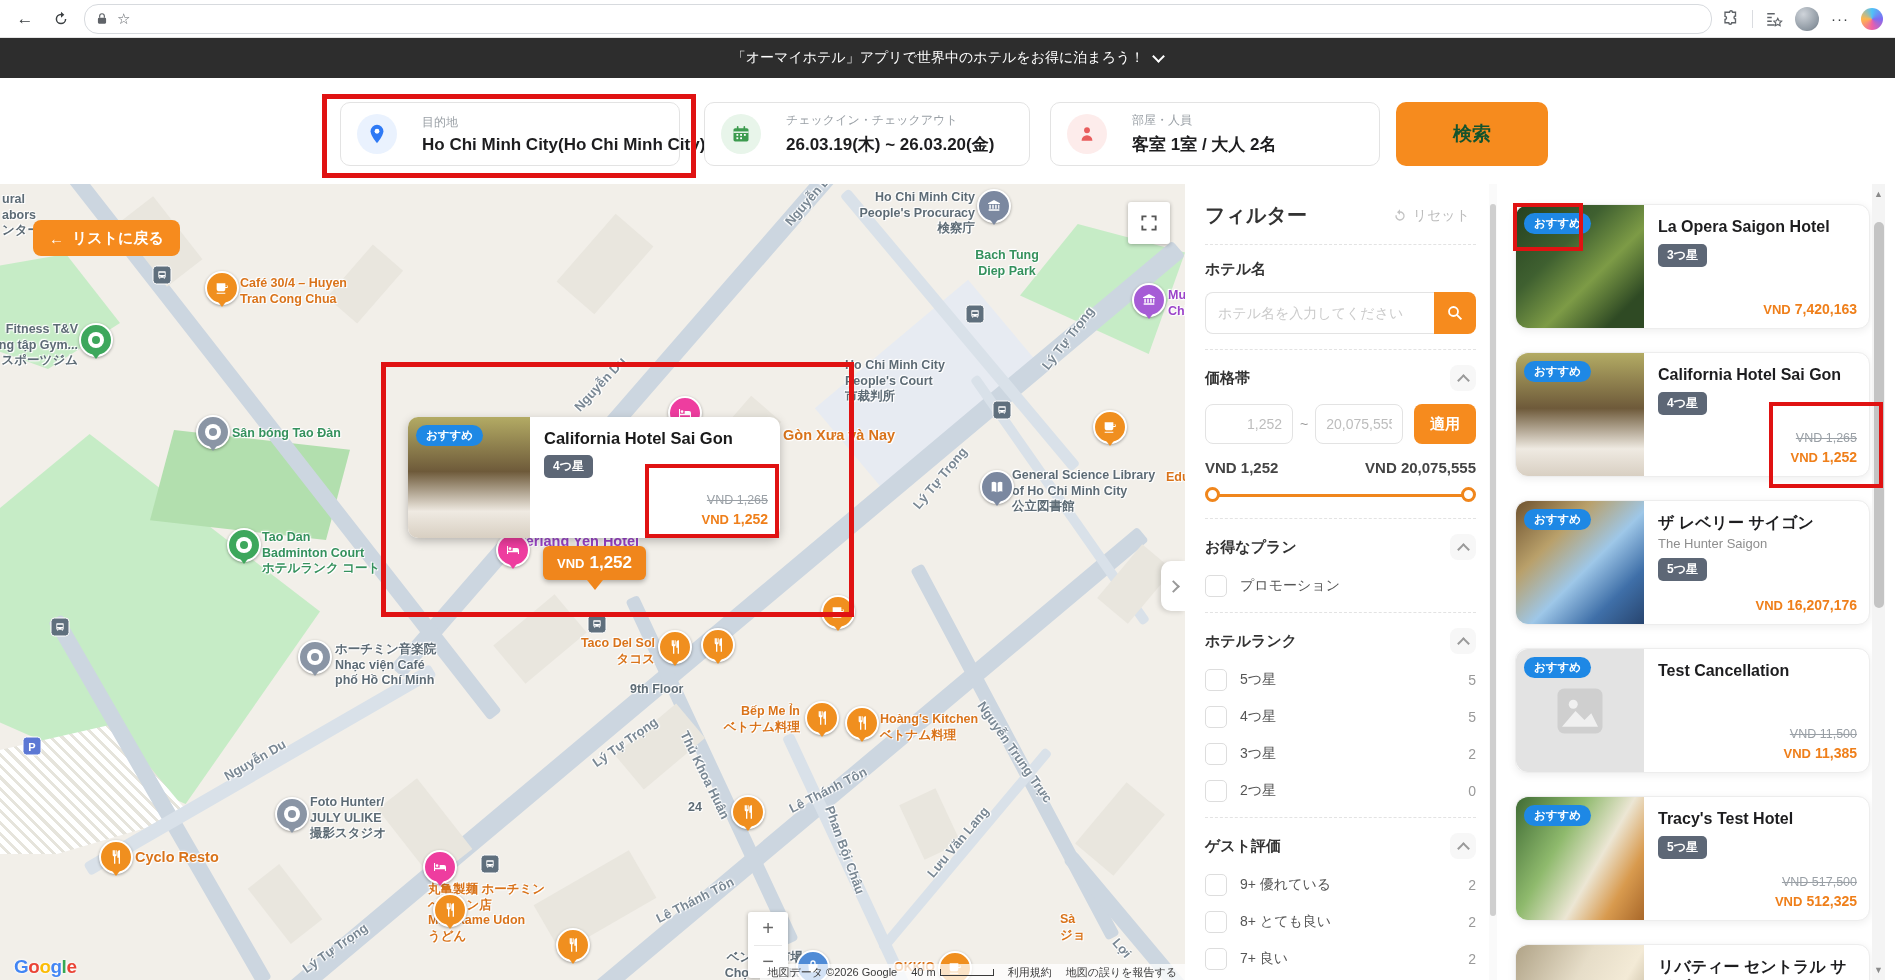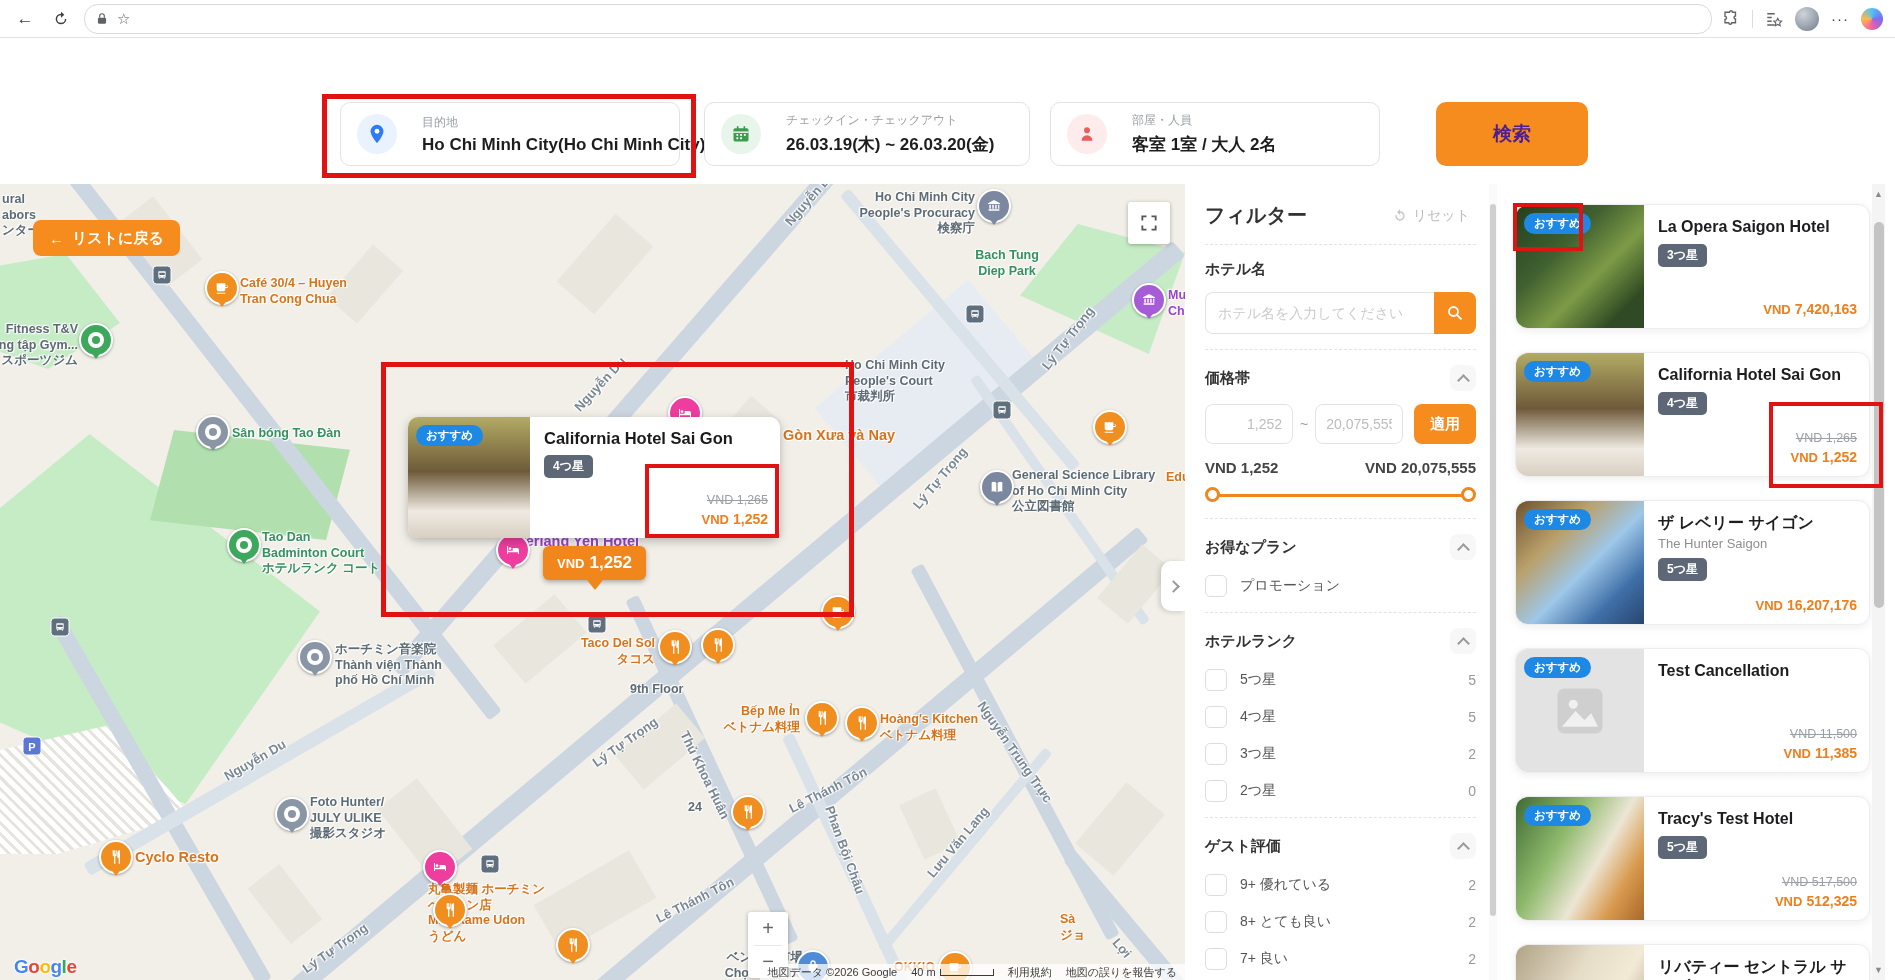--- a/index.html
+++ b/index.html
@@ -30,21 +30,21 @@
 
   
   .searchbar{position:absolute;left:0;top:78px;width:1895px;height:106px;background:#fff;}
   .s-box{position:absolute;top:102px;height:64px;border:1px solid #e3e3e3;border-radius:10px;background:#fff;
          display:flex;align-items:center;padding:0 16px;box-sizing:border-box;gap:25px;cursor:pointer;top:24px;}
   .s-ico{width:40px;height:40px;border-radius:50%;display:flex;align-items:center;justify-content:center;flex:0 0 auto;}
   .s-ico.blue{background:#eaf2fe;} .s-ico.green{background:#e8f5ea;} .s-ico.red{background:#fdeceb;}
   .s-label{font-size:12px;color:#9aa0a6;margin-bottom:4px;}
   .s-value{font-size:17px;font-weight:bold;color:#1d1d1f;white-space:nowrap;}
   .s-btn{position:absolute;left:1396px;top:24px;width:152px;height:64px;background:#f68b1e;border:none;border-radius:10px;
-         color:#4c1d95;font-size:19px;font-weight:bold;cursor:pointer;font-family:inherit;margin-left:40px;}
+         color:#14532d;font-size:19px;font-weight:bold;cursor:pointer;font-family:inherit;}
 
   
   .ann{position:absolute;border:5px solid #e01212;pointer-events:none;z-index:60;box-sizing:border-box;}
   .ann.thin{border-width:4px;}
 
   
   .map{position:absolute;left:0;top:184px;width:1185px;height:796px;background:#f2efe9;overflow:hidden;}
   .road{position:absolute;background:#ccd6e0;border-radius:4px;z-index:1;}
   .road.minor{background:#d9e1e9;}
   .park{position:absolute;background:#c6ecc6;z-index:0;}
@@ -206,20 +206,24 @@
       <svg width="18" height="18" viewBox="0 0 24 24">
           <path d="M3 5h10M3 10h6M3 15h6M3 20h10" stroke="#5f6368" stroke-width="1.8"></path>
           <path d="M17 11l1.6 3.3 3.6.5-2.6 2.5.6 3.6-3.2-1.7-3.2 1.7.6-3.6-2.6-2.5 3.6-.5z" fill="none" stroke="#5f6368" stroke-width="1.5"></path>
         </svg>
       <div class="avatar"></div>
       <div class="dots">···</div>
       <div class="copilot"></div>
     </div>
   </div>
 
+  <div class="banner">
+    <span>「オーマイホテル」アプリで世界中のホテルをお得に泊まろう！</span>
+    <span class="chev down"></span>
+  </div>
 
   <div class="searchbar">
     <div class="s-box" style="left:340px;width:340px;">
       <span class="s-ico blue">
         <svg width="22" height="22" viewBox="0 0 24 24">
             <path d="M12 2a7 7 0 0 1 7 7c0 5-7 13-7 13S5 14 5 9a7 7 0 0 1 7-7z" fill="#2f7af5"></path>
             <circle cx="12" cy="9" r="2.6" fill="#fff"></circle>
           </svg>
       </span>
       <span>
@@ -334,21 +338,21 @@
         <div class="place c-green" style="left: 232px; top: 242px;">
           <div>Sân bóng Tao Đàn</div>
         </div>
         <div class="place c-green" style="left: 262px; top: 346px;">
           <div>Tao Dan</div>
           <div>Badminton Court</div>
           <div>ホテルランク コート</div>
         </div>
         <div class="place c-gray" style="left: 335px; top: 458px;">
           <div>ホーチミン音楽院</div>
-          <div>Thành viện Thành</div>
+          <div>Nhạc viện Café</div>
           <div>phố Hồ Chí Minh</div>
         </div>
         <div class="place c-gray" style="left: 310px; top: 611px;">
           <div>Foto Hunter/</div>
           <div>JULY ULIKE</div>
           <div>撮影スタジオ</div>
         </div>
         <div class="place c-orange lg" style="left: 135px; top: 664px;">
           <div>Cyclo Resto</div>
         </div>

